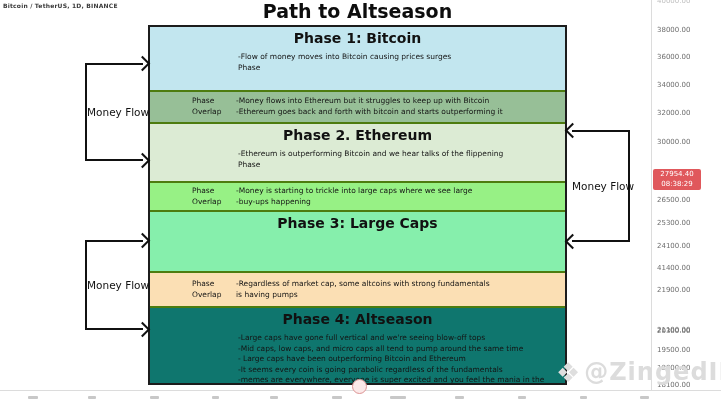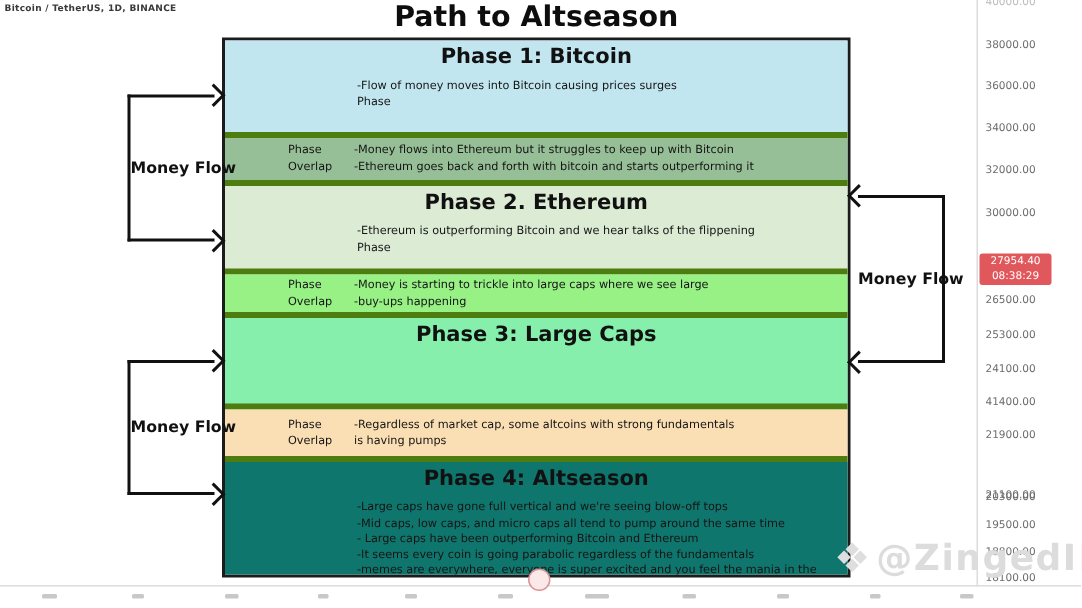--- a/index.html
+++ b/index.html
@@ -9,35 +9,35 @@
   
   .ticker{position:absolute;left:3px;top:2px;font-size:6px;color:#3a3a3a;font-weight:bold;letter-spacing:.2px;}
 
   
   .main-title{position:absolute;left:148px;top:0px;width:419px;text-align:center;
               font-size:19px;font-weight:bold;color:#0d0d0d;}
 
   
   .diagram{position:absolute;left:148px;top:25px;width:419px;height:360px;
            border:2px solid #1c1c1c;box-sizing:border-box;background:#fff;z-index:2;}
-  .section{box-sizing:border-box;border-bottom:4px solid #4d7c0f;overflow:hidden;position:relative;}
+  .section{box-sizing:border-box;border-bottom:2px solid #4d7c0f;overflow:hidden;position:relative;}
   .section:last-child{border-bottom:none;}
   .section.phase .ph-title{text-align:center;font-weight:bold;font-size:14px;margin-top:3px;}
   .section.phase .body{margin-top:6px;padding-left:88px;padding-right:14px;
                        font-size:7.5px;line-height:1.4;color:#141414;}
   .section.overlap{display:flex;align-items:center;font-size:7.5px;line-height:1.45;color:#141414;}
   .section.overlap .ov-label{flex:none;width:44px;margin-left:42px;font-size:7.5px;}
   .section.overlap .ov-body{flex:1;padding-right:9px;}
 
   
   .bracket{position:absolute;z-index:3;}
   .bracket.left{border-left:2px solid #111;border-top:2px solid #111;border-bottom:2px solid #111;}
   .bracket.right{border-right:2px solid #111;border-top:2px solid #111;border-bottom:2px solid #111;}
   .mf-label{position:absolute;top:50%;transform:translateY(-50%);width:100%;text-align:left;
-            font-size:10.5px;font-weight:bold;color:#111;white-space:nowrap;}
+            font-size:10.5px;font-weight:normal;color:#111;white-space:nowrap;}
   .chev{position:absolute;width:9px;height:9px;border-top:2.5px solid #111;border-right:2.5px solid #111;}
   .bracket.left .chev{right:-5px;transform:rotate(45deg);}
   .bracket.left .chev.t{top:-7px;}
   .bracket.left .chev.b{bottom:-7px;}
   .bracket.right .chev{left:-5px;transform:rotate(-135deg);}
   .bracket.right .chev.t{top:-7px;}
   .bracket.right .chev.b{bottom:-7px;}
 
   
   .axis-vline{position:absolute;left:651px;top:0;height:391px;border-left:1px solid #dcdcdc;}

